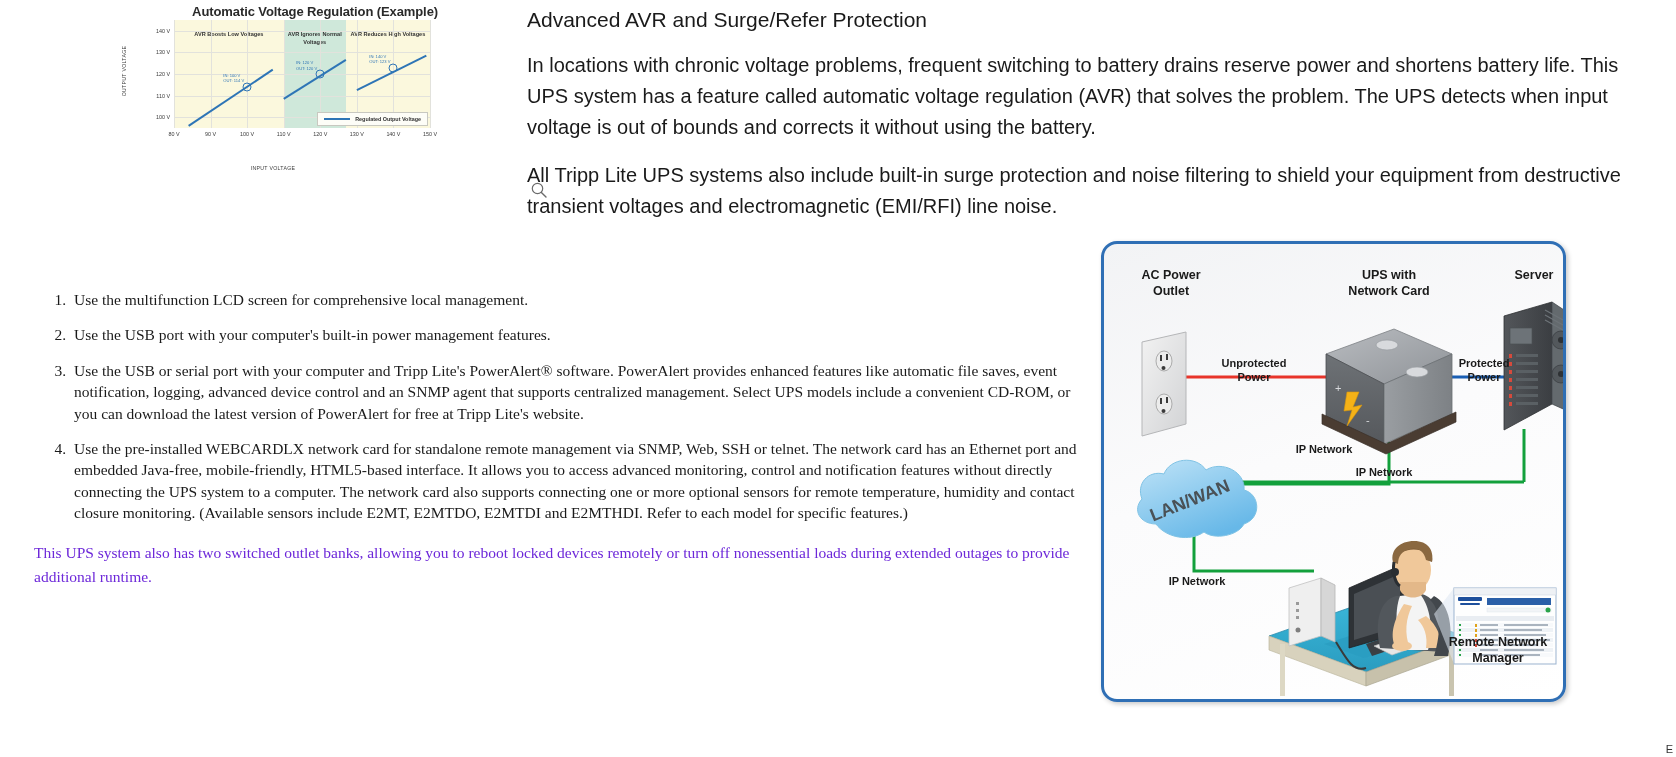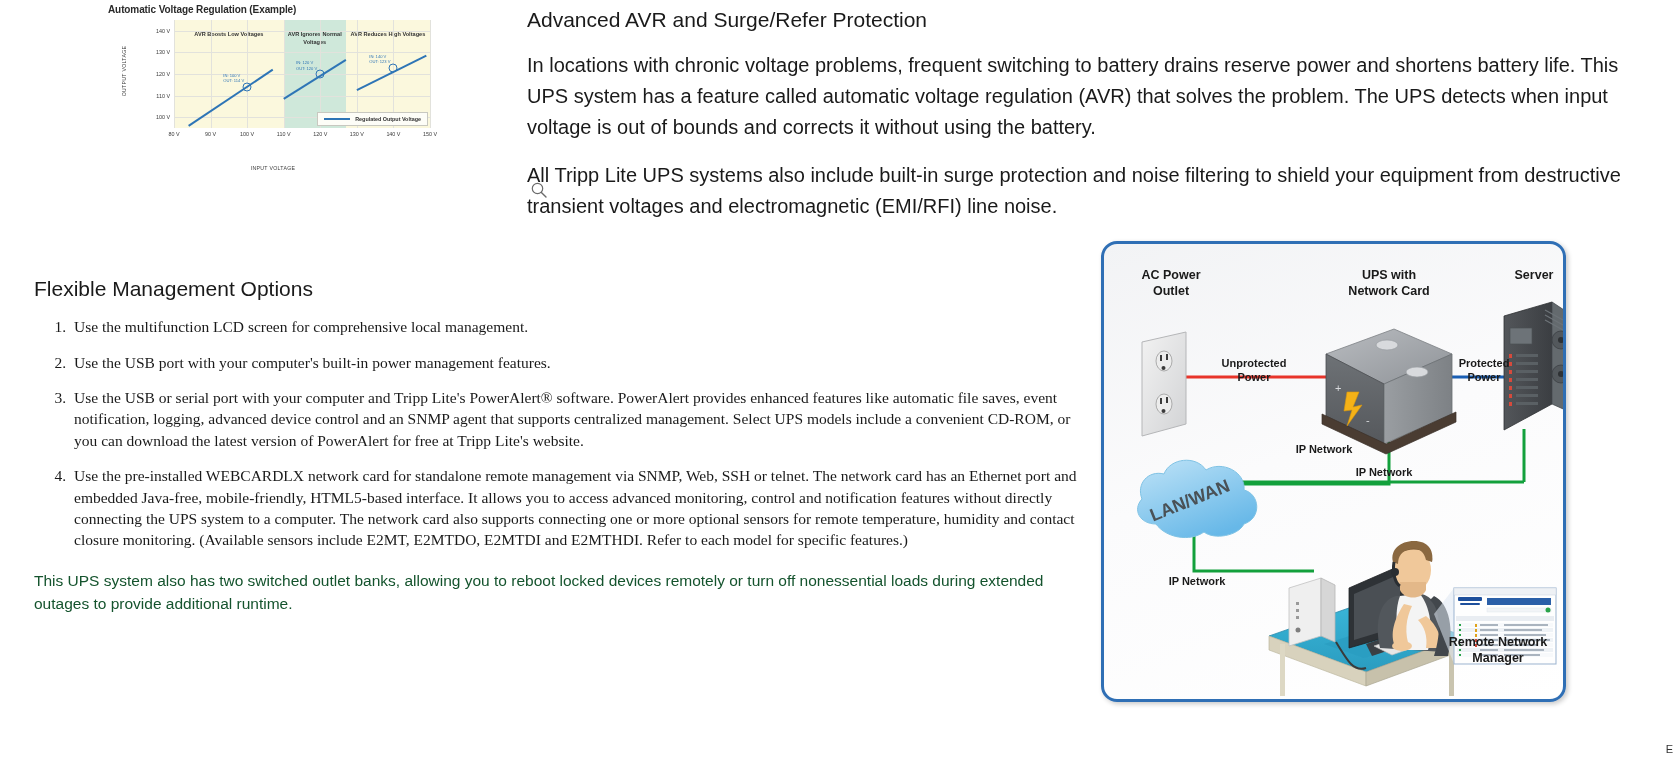--- a/index.html
+++ b/index.html
@@ -18,24 +18,24 @@
 
   
   .avr-figure {
     position: absolute;
     left: 108px;
     top: 2px;
     width: 330px;
     height: 175px;
   }
   .avr-chart-title {
-    font-size: 10px;
+    font-size: 13px;
     font-weight: bold;
     color: #2a2a2a;
-    text-align: left;
+    text-align: right;
     letter-spacing: -0.1px;
     margin: 0;
     padding-top: 2px;
   }
   .avr-plotwrap {
     position: absolute;
     left: 0;
     top: 18px;
     width: 330px;
     height: 130px;
@@ -211,21 +211,22 @@
   }
   ol.manage-list > li {
     margin-bottom: 14px;
     padding-left: 4px;
     font-family: Liberation Serif, serif;
   }
   p.closing-text {
     font-size: 15.5px;
     line-height: 1.5;
     margin: 18px 0 8px 0;
-    color: #14532d;
+    color: #6d28d9;
+    font-family: Liberation Serif, serif;
   }
 
   
   .diagram {
     position: absolute;
     left: 1101px;
     top: 241px;
     width: 459px;
     height: 455px;
     border: 3px solid #2f6fb5;
@@ -339,21 +340,20 @@
   </div>
 </div>
 
 <div class="top-right-col">
   <h2 class="section-heading">Advanced AVR and Surge/Refer Protection</h2>
   <p class="body-text">In locations with chronic voltage problems, frequent switching to battery drains reserve power and shortens battery life. This UPS system has a feature called automatic voltage regulation (AVR) that solves the problem. The UPS detects when input voltage is out of bounds and corrects it without using the battery.</p>
   <p class="body-text">All Tripp Lite UPS systems also include built-in surge protection and noise filtering to shield your equipment from destructive transient voltages and electromagnetic (EMI/RFI) line noise.</p>
 </div>
 
 <div class="lower-left-col">
-  <h2 class="section-heading-2">Flexible Management Options</h2>
   <ol class="manage-list" id="manage-list">
       <li>Use the multifunction LCD screen for comprehensive local management.</li>
       <li>Use the USB port with your computer's built-in power management features.</li>
       <li>Use the USB or serial port with your computer and Tripp Lite's PowerAlert® software. PowerAlert provides enhanced features like automatic file saves, event notification, logging, advanced device control and an SNMP agent that supports centralized management. Select UPS models include a convenient CD-ROM, or you can download the latest version of PowerAlert for free at Tripp Lite's website.</li>
       <li>Use the pre-installed WEBCARDLX network card for standalone remote management via SNMP, Web, SSH or telnet. The network card has an Ethernet port and embedded Java-free, mobile-friendly, HTML5-based interface. It allows you to access advanced monitoring, control and notification features without directly connecting the UPS system to a computer. The network card also supports connecting one or more optional sensors for remote temperature, humidity and contact closure monitoring. (Available sensors include E2MT, E2MTDO, E2MTDI and E2MTHDI. Refer to each model for specific features.)</li>
     </ol>
   <p class="closing-text">This UPS system also has two switched outlet banks, allowing you to reboot locked devices remotely or turn off nonessential loads during extended outages to provide additional runtime.</p>
 </div>
 
 <div class="diagram">

